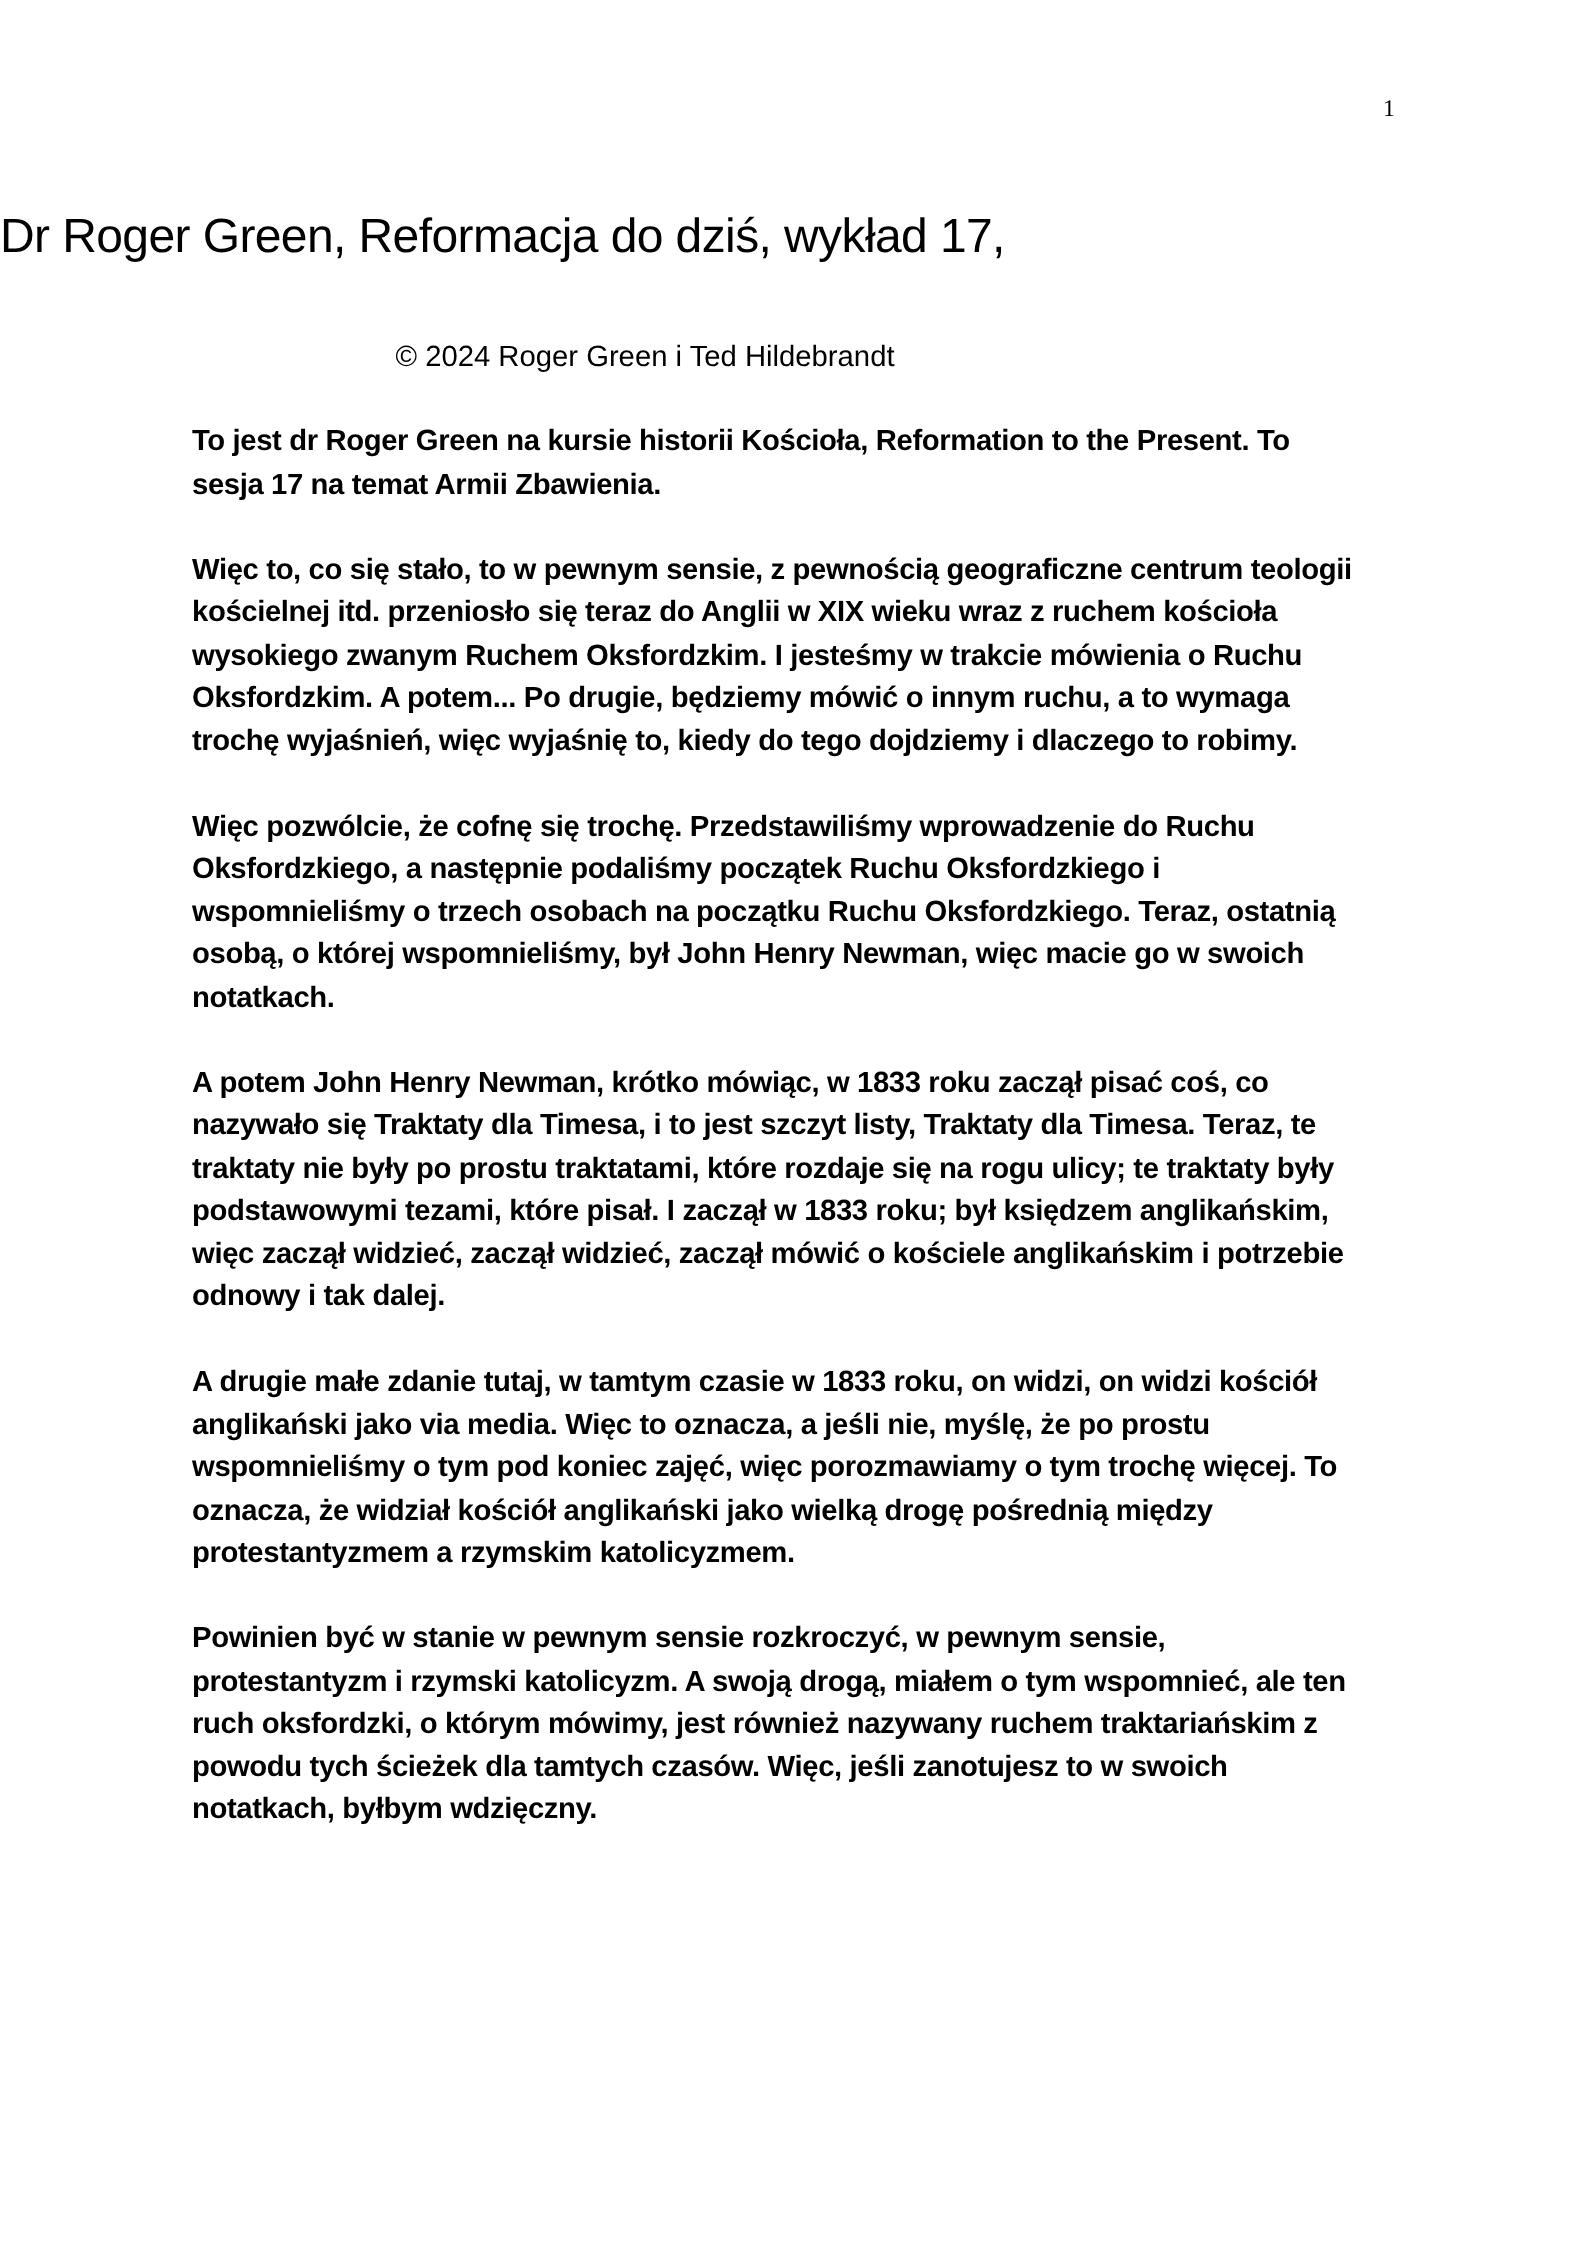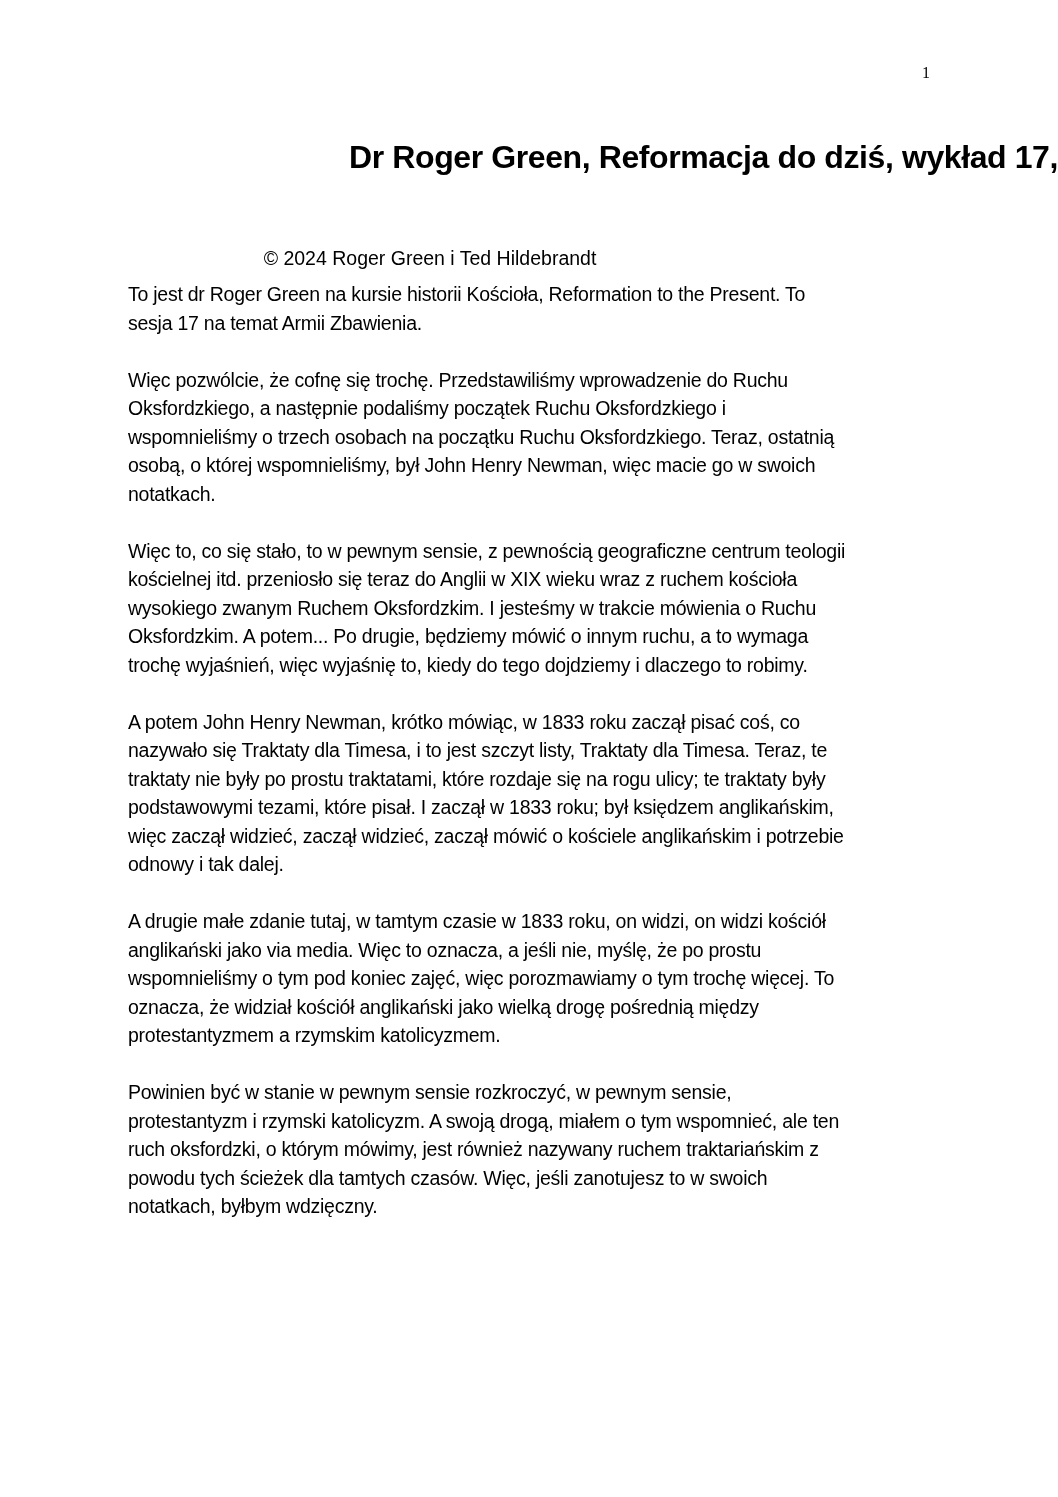--- a/index.html
+++ b/index.html
@@ -20,42 +20,42 @@
       top: 64px;
       left: 922px;
       font-family: "Liberation Serif", "DejaVu Serif", serif;
       font-size: 16px;
     }
     .title {
       position: absolute;
       top: 134px;
       left: 0;
       width: 1058px;
-      text-align: right;
-      font-weight: bold;
+      text-align: left;
+      font-weight: normal;
       font-size: 32px;
       line-height: 46px;
       margin: 0;
       letter-spacing: -0.4px;
     }
     .copyright {
       position: absolute;
       top: 225px;
       left: 0;
       width: 860px;
       text-align: center;
       font-size: 19.5px;
       line-height: 26px;
-      margin-top: 20px;
     }
     .body {
       position: absolute;
       top: 280px;
       left: 128px;
       width: 820px;
+      font-weight: bold;
     }
     .para {
       margin: 0 0 28.5px 0;
       font-size: 19.5px;
       line-height: 28.5px;
       white-space: pre-line;
       letter-spacing: -0.25px;
     }
   </style>
 </head>
@@ -65,30 +65,30 @@
 
 <h1 class="title">
   <span>Dr Roger Green, Reformacja do dziś, wykład 17,</span><br>
 </h1>
 
 <div class="copyright">© 2024 Roger Green i Ted Hildebrandt</div>
 
 <div class="body">
   <p class="para">To jest dr Roger Green na kursie historii Kościoła, Reformation to the Present. To
 sesja 17 na temat Armii Zbawienia.</p>
+  <p class="para">Więc to, co się stało, to w pewnym sensie, z pewnością geograficzne centrum teologii
+kościelnej itd. przeniosło się teraz do Anglii w XIX wieku wraz z ruchem kościoła
+wysokiego zwanym Ruchem Oksfordzkim. I jesteśmy w trakcie mówienia o Ruchu
+Oksfordzkim. A potem... Po drugie, będziemy mówić o innym ruchu, a to wymaga
+trochę wyjaśnień, więc wyjaśnię to, kiedy do tego dojdziemy i dlaczego to robimy.</p>
   <p class="para">Więc pozwólcie, że cofnę się trochę. Przedstawiliśmy wprowadzenie do Ruchu
 Oksfordzkiego, a następnie podaliśmy początek Ruchu Oksfordzkiego i
 wspomnieliśmy o trzech osobach na początku Ruchu Oksfordzkiego. Teraz, ostatnią
 osobą, o której wspomnieliśmy, był John Henry Newman, więc macie go w swoich
 notatkach.</p>
-  <p class="para">Więc to, co się stało, to w pewnym sensie, z pewnością geograficzne centrum teologii
-kościelnej itd. przeniosło się teraz do Anglii w XIX wieku wraz z ruchem kościoła
-wysokiego zwanym Ruchem Oksfordzkim. I jesteśmy w trakcie mówienia o Ruchu
-Oksfordzkim. A potem... Po drugie, będziemy mówić o innym ruchu, a to wymaga
-trochę wyjaśnień, więc wyjaśnię to, kiedy do tego dojdziemy i dlaczego to robimy.</p>
   <p class="para">A potem John Henry Newman, krótko mówiąc, w 1833 roku zaczął pisać coś, co
 nazywało się Traktaty dla Timesa, i to jest szczyt listy, Traktaty dla Timesa. Teraz, te
 traktaty nie były po prostu traktatami, które rozdaje się na rogu ulicy; te traktaty były
 podstawowymi tezami, które pisał. I zaczął w 1833 roku; był księdzem anglikańskim,
 więc zaczął widzieć, zaczął widzieć, zaczął mówić o kościele anglikańskim i potrzebie
 odnowy i tak dalej.</p>
   <p class="para">A drugie małe zdanie tutaj, w tamtym czasie w 1833 roku, on widzi, on widzi kościół
 anglikański jako via media. Więc to oznacza, a jeśli nie, myślę, że po prostu
 wspomnieliśmy o tym pod koniec zajęć, więc porozmawiamy o tym trochę więcej. To
 oznacza, że widział kościół anglikański jako wielką drogę pośrednią między

